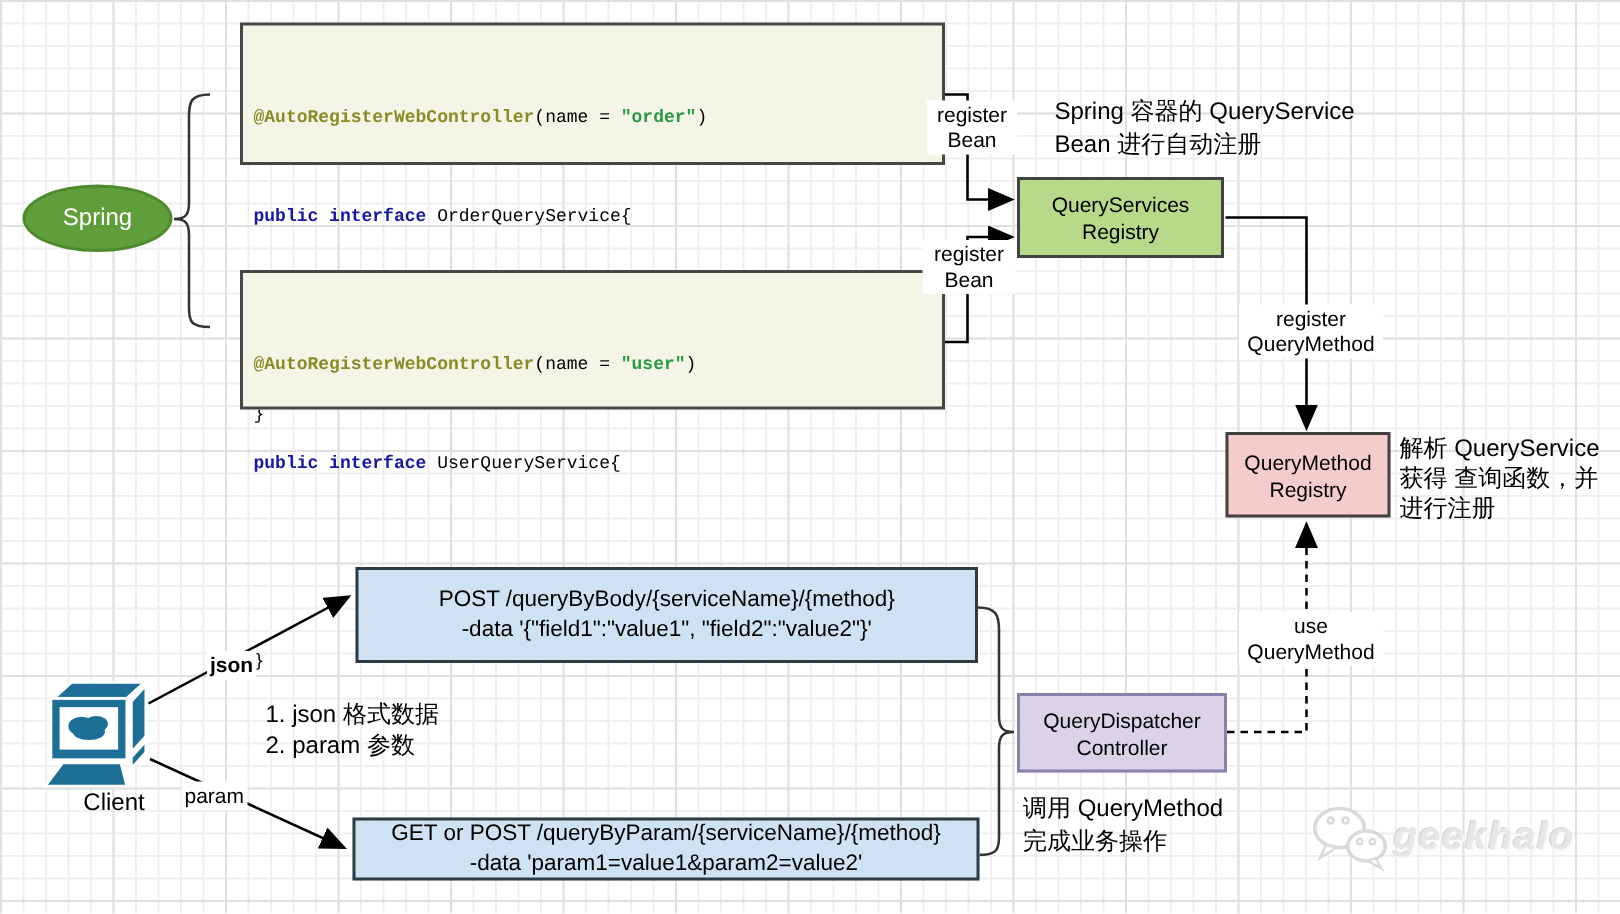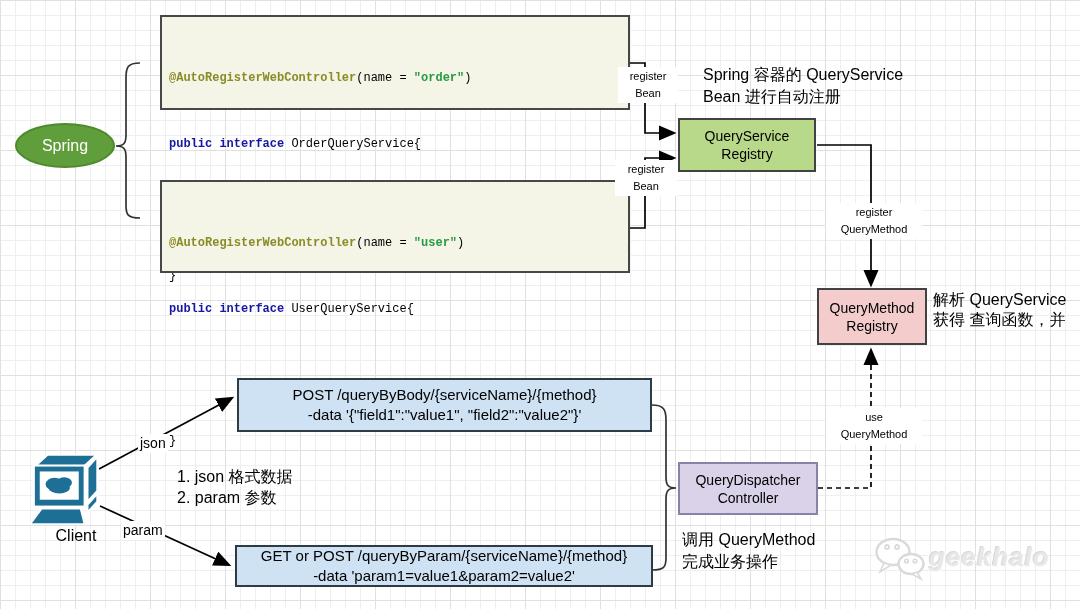--- a/index.html
+++ b/index.html
@@ -21,23 +21,23 @@
     font-family:"Liberation Mono","DejaVu Sans Mono",monospace;font-size:12px;line-height:22px;padding:6px 7px;white-space:pre;margin-left:20px;}
   .codebox.order{top:15px;height:95px;}
   .codebox.user{top:180px;height:93px;}
   .ann{color:#8a8a26;font-weight:bold;}
   .kw{color:#1717a3;font-weight:bold;}
   .str{color:#279a43;font-weight:bold;}
   .box-green{left:678px;top:118px;width:138px;height:54px;background:#b9d98a;border:2px solid #424242;font-size:14px;line-height:18px;}
   .box-pink{left:817px;top:288px;width:110px;height:57px;background:#f4cccc;border:2px solid #424242;font-size:14px;line-height:18px;}
   .box-purple{left:678px;top:462px;width:140px;height:53px;background:#d9d2e9;border:2px solid #8b80a8;font-size:14px;line-height:18px;}
   .box-blue{background:#cfe2f3;border:2px solid #2f3b44;font-size:15px;line-height:20px;}
-  .ep-body{left:237px;top:378px;width:415px;height:54px;}
+  .ep-body{left:237px;top:378px;width:415px;height:64px;}
   .ep-param{left:235px;top:545px;width:418px;height:42px;}
-  .edge-label{position:absolute;z-index:3;background:#fff;text-align:center;font-size:11px;line-height:17px;padding:1px 2px;}
+  .edge-label{position:absolute;z-index:3;background:#fff;text-align:center;font-size:14px;line-height:17px;padding:1px 2px;}
   .note{position:absolute;z-index:2;font-size:16px;line-height:22px;}
   .client-label{position:absolute;left:30px;top:527px;width:92px;text-align:center;font-size:16px;z-index:2;}
   .wm-brand{position:absolute;left:929px;top:542px;font-size:26px;font-weight:bold;letter-spacing:1px;color:#e7e7e7;
     text-shadow:1px 1px 0 #fafafa,-1px -1px 0 #d8d8d8;z-index:2;font-style:italic;}
   .wm-caption{position:absolute;left:909px;top:577px;font-size:17px;color:#e63a35;font-family:"Liberation Serif","DejaVu Serif",serif;z-index:2;letter-spacing:1px;}
   .iconwrap{position:absolute;z-index:2;}
 </style>
 </head>
 <body>
 
@@ -86,25 +86,25 @@
     <div>Bean</div>
   </div>
   <div class="edge-label" style="left:826px;top:203px;width:92px;">
     <div>register</div>
     <div>QueryMethod</div>
   </div>
   <div class="edge-label" style="left:826px;top:408px;width:92px;">
     <div>use</div>
     <div>QueryMethod</div>
   </div>
-  <div class="edge-label" style="left:138px;top:434px;font-size:14px;">json</div>
+  <div class="edge-label" style="left:138px;top:434px;font-size:14px;font-weight:bold;">json</div>
   <div class="edge-label" style="left:121px;top:521px;font-size:14px;">param</div>
 
   <div class="node box-green">
-    <div>QueryService</div>
+    <div>QueryServices</div>
     <div>Registry</div>
   </div>
   <div class="node box-pink">
     <div>QueryMethod</div>
     <div>Registry</div>
   </div>
   <div class="node box-purple">
     <div>QueryDispatcher</div>
     <div>Controller</div>
   </div>
@@ -117,20 +117,21 @@
     <div>-data 'param1=value1&amp;param2=value2'</div>
   </div>
 
   <div class="note" style="left:703px;top:64px;">
     <div>Spring 容器的 QueryService</div>
     <div>Bean 进行自动注册</div>
   </div>
   <div class="note" style="left:933px;top:290px;line-height:20px;">
     <div>解析 QueryService</div>
     <div>获得 查询函数，并</div>
+    <div>进行注册</div>
   </div>
   <div class="note" style="left:682px;top:529px;">
     <div>调用 QueryMethod</div>
     <div>完成业务操作</div>
   </div>
   <div class="note" style="left:177px;top:466px;line-height:21px;">
     <div>1. json 格式数据</div>
     <div>2. param 参数</div>
   </div>
 

